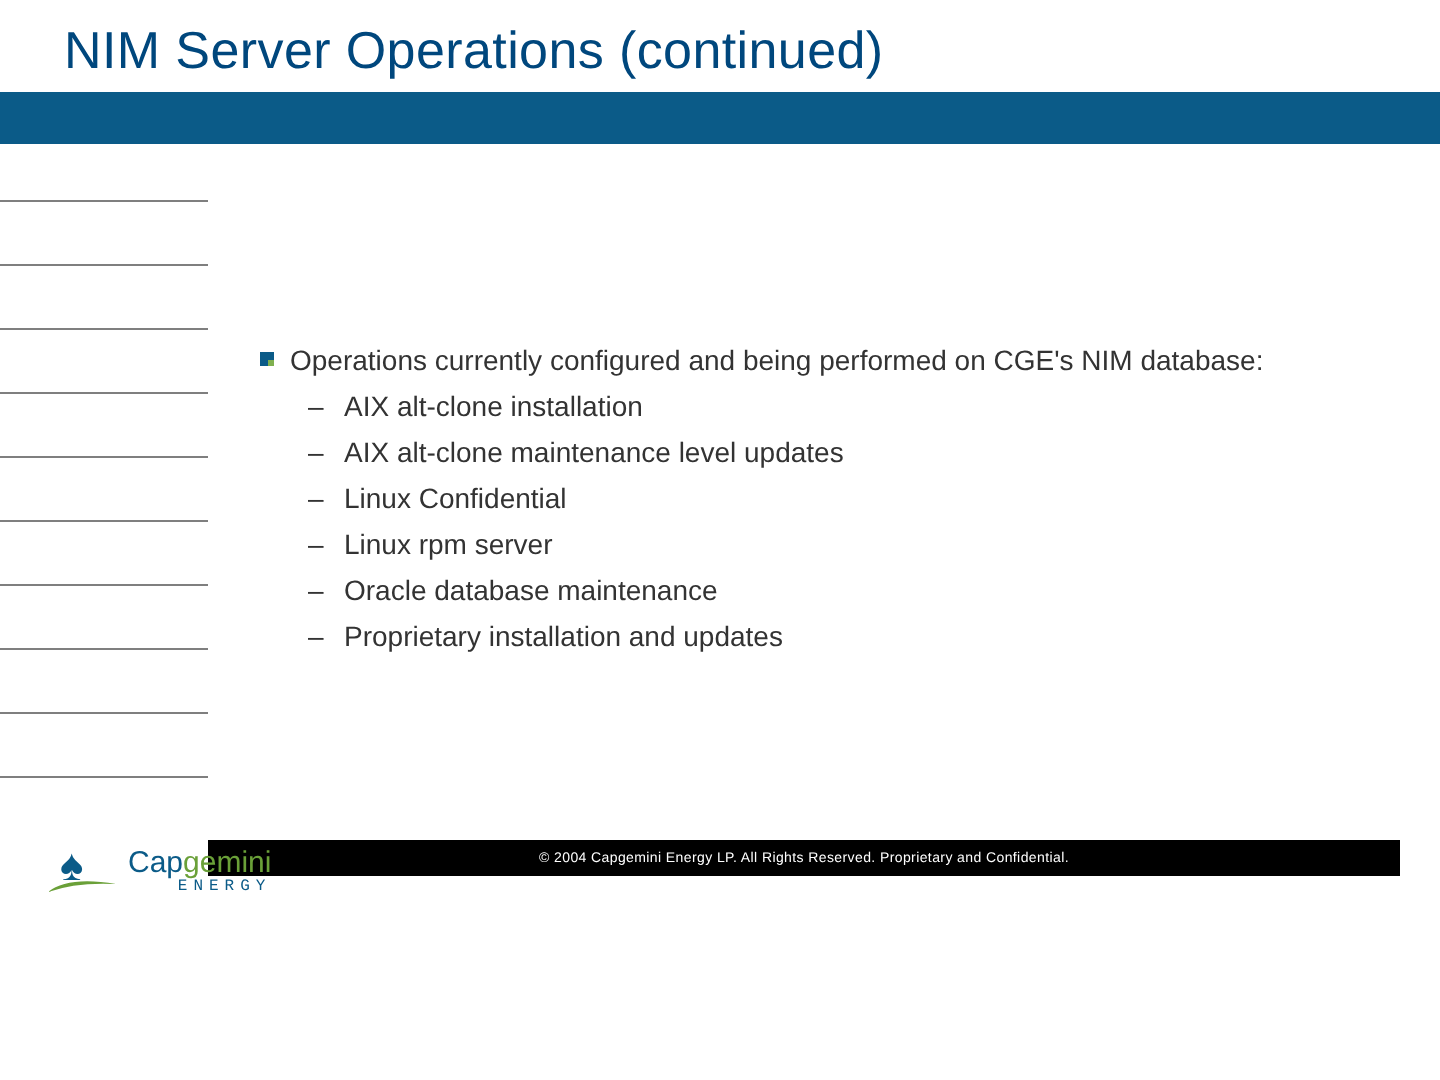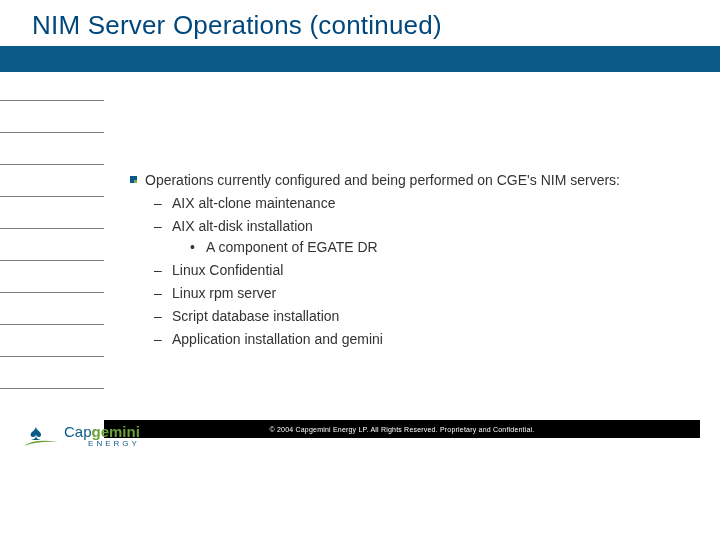--- a/index.html
+++ b/index.html
@@ -30,22 +30,22 @@
   .footer-bar { position: absolute; left: 104px; right: 20px; bottom: 34px; height: 18px; background: #000; display: flex; align-items: center; justify-content: center; }
   .footer-bar span { color: #fff; font-size: 7px; letter-spacing: 0.2px; }
 
   .logo { position: absolute; left: 24px; bottom: 22px; display: flex; align-items: center; gap: 6px; }
   .logo-mark { position: relative; width: 34px; height: 28px; }
   .spade { font-size: 22px; color: #0b5b88; position: absolute; top: -2px; left: 6px; }
   .swoosh { position: absolute; bottom: 2px; left: 0; width: 34px; height: 10px; }
   .swoosh svg { width: 34px; height: 10px; display: block; }
   .logo-text { display: flex; flex-direction: column; line-height: 1; }
   .logo-text .cap { font-size: 15px; color: #0b5b88; font-weight: 400; }
-  .logo-text .cap b { color: #6aa038; font-weight: 700; }
-  .logo-text .energy { font-size: 8px; color: #0b5b88; letter-spacing: 3px; text-align: right; margin-top: 1px; }
+  .logo-text .cap b { color: #6aa038; font-weight: 400; }
+  .logo-text .energy { font-size: 8px; color: #0b5b88; letter-spacing: 3px; text-align: right; margin-top: 1px; font-family: Liberation Mono, monospace; }
 </style>
 </head>
 <body>
 
 <div class="slide">
 
   <div class="title-wrap">
     <div class="title">NIM Server Operations (continued)</div>
   </div>
   <div class="title-bar"></div>
@@ -59,31 +59,29 @@
     <div></div>
       <div></div>
       <div></div>
       <div></div>
       <div></div>
   </div>
 
   <div class="content">
     <div class="lead">
       <span class="sq"></span>
-      <span class="lead-text">Operations currently configured and being performed on CGE's NIM servers:</span>
+      <span class="lead-text">Operations currently configured and being performed on CGE's NIM database:</span>
     </div>
     <ul class="d1" id="items">
-        <li><span>AIX alt-clone maintenance</span></li>
-        <li><span>AIX alt-disk installation</span><ul class="d2">
-            <li>A component of EGATE DR</li>
-          </ul></li>
+        <li><span>AIX alt-clone installation</span></li>
+        <li><span>AIX alt-clone maintenance level updates</span></li>
         <li><span>Linux Confidential</span></li>
         <li><span>Linux rpm server</span></li>
-        <li><span>Script database installation</span></li>
-        <li><span>Application installation and gemini</span></li>
+        <li><span>Oracle database maintenance</span></li>
+        <li><span>Proprietary installation and updates</span></li>
       </ul>
   </div>
 
   <div class="footer-bar">
     <span>© 2004 Capgemini Energy LP.  All Rights Reserved.  Proprietary and Confidential.</span>
   </div>
 
   <div class="logo">
     <div class="logo-mark">
       <span class="spade">♠</span>

